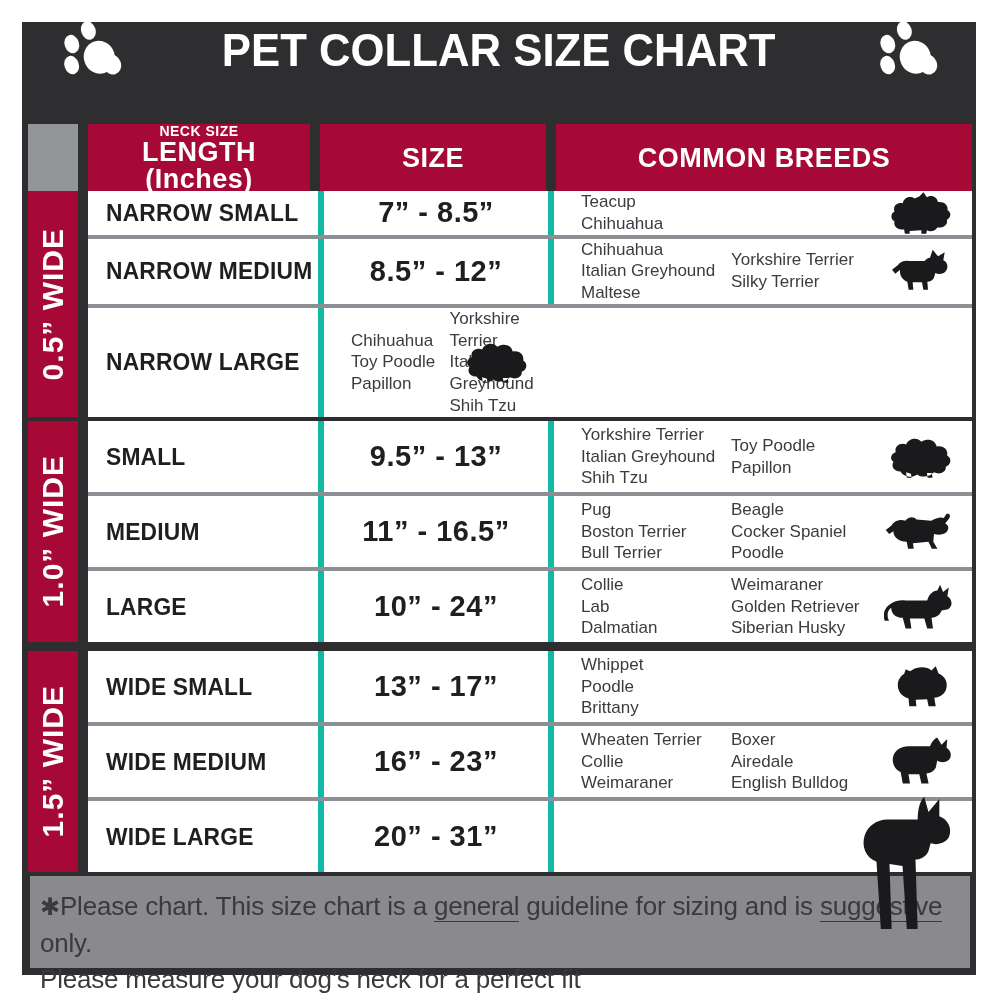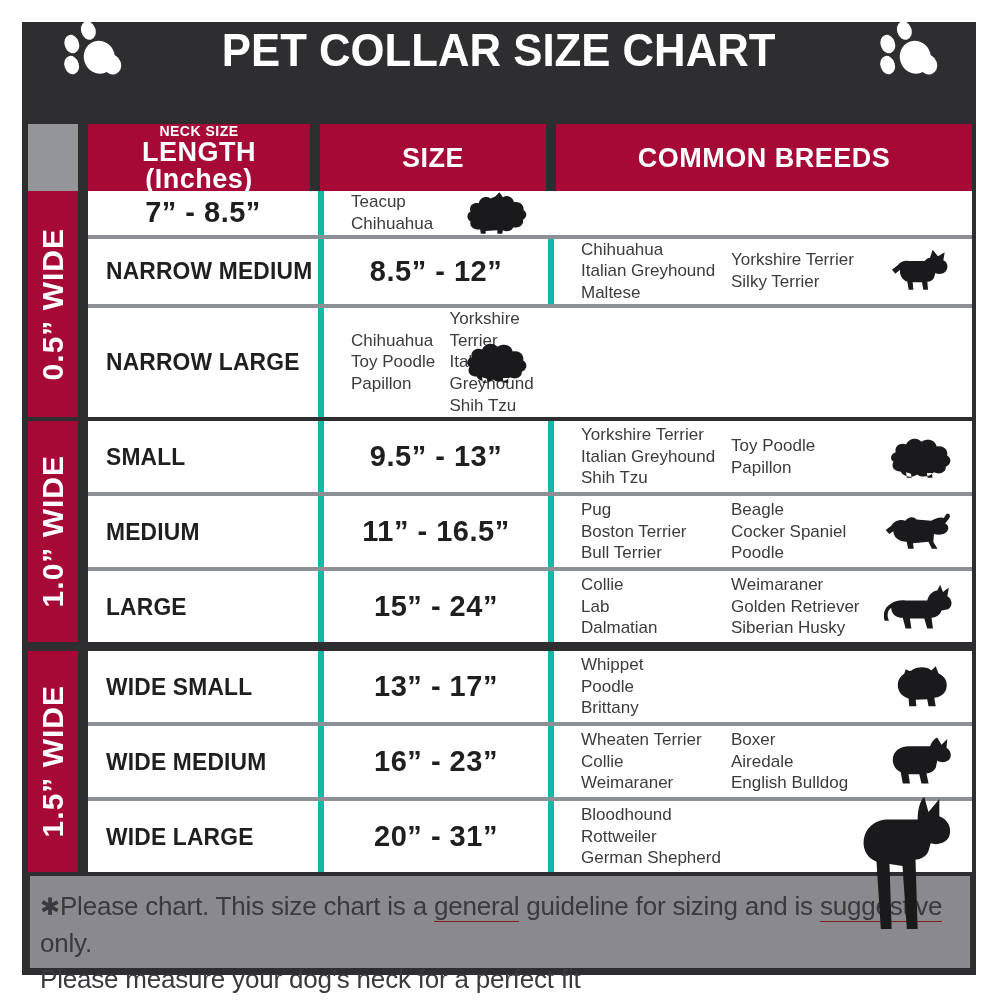--- a/index.html
+++ b/index.html
@@ -130,20 +130,23 @@
         <div class="big">COMMON BREEDS</div>
       </div>
     </div>
 
     <section class="group">
       <div class="side-label">
         <span>0.5” WIDE</span>
       </div>
       <div class="rows">
         <div class="row">
+          <div class="cell size">
+              <span>NARROW SMALL</span>
+            </div>
           <div class="cell length">7” - 8.5”</div>
           <div class="cell breeds">
             <div class="bcol">Teacup
 Chihuahua</div>
             <div class="bcol"></div>
             <div class="icon-wrap">
               <svg width="62" height="46" viewBox="0 0 90 64">
                   <path d="M44 8 L50 2 55 9 C62 5 70 9 71 16 C80 15 86 20 85 28 C91 31 90 39 84 42 C86 50 78 54 70 53 C68 58 60 60 55 57 L54 62 47 62 47 57 30 58 30 62 23 62 22 56 C12 57 6 51 8 44 C2 41 2 33 8 30 C5 22 12 16 20 18 C21 10 30 6 37 11 Z"></path>
                 </svg>
             </div>
@@ -227,21 +230,21 @@
               <svg width="70" height="40" viewBox="0 0 100 56">
                   <path d="M88 2 C92 1 94 4 92 8 L86 16 C91 18 92 24 88 28 C84 32 76 33 70 31 L69 42 75 52 67 52 62 42 40 44 41 52 33 52 31 42 C20 42 12 36 12 27 L6 31 1 25 9 19 C13 12 22 9 29 12 C33 6 41 5 45 10 L66 12 C72 8 80 6 84 8 Z"></path>
                 </svg>
             </div>
           </div>
         </div>
         <div class="row">
           <div class="cell size">
               <span>LARGE</span>
             </div>
-          <div class="cell length">15” - 24”</div>
+          <div class="cell length">10” - 24”</div>
           <div class="cell breeds">
             <div class="bcol">Collie
 Lab
 Dalmatian</div>
             <div class="bcol">Weimaraner
 Golden Retriever
 Siberian Husky</div>
             <div class="icon-wrap">
               <svg width="72" height="48" viewBox="0 0 100 66">
                   <path d="M78 2 L82 12 90 6 88 18 C95 22 96 32 89 36 L80 38 C78 44 72 48 66 48 L68 63 60 63 56 49 36 49 38 63 30 63 26 48 C16 48 10 42 10 34 C4 38 4 46 7 52 L1 52 C-3 42 2 32 10 28 C16 24 24 23 30 24 L60 24 C62 16 68 10 74 10 Z"></path>
@@ -291,23 +294,20 @@
                 </svg>
             </div>
           </div>
         </div>
         <div class="row">
           <div class="cell size">
               <span>WIDE LARGE</span>
             </div>
           <div class="cell length">20” - 31”</div>
           <div class="cell breeds">
-            <div class="bcol">Bloodhound
-Rottweiler
-German Shepherd</div>
             <div class="icon-wrap tall">
               <svg width="104" height="142" viewBox="0 0 96 130">
                   <path d="M62 2 L66 16 76 4 76 20 C84 23 88 31 85 39 C82 45 74 47 68 45 L66 52 C64 57 59 60 54 60 L56 124 46 124 42 66 30 64 32 124 22 124 18 62 C8 58 4 48 7 38 C10 28 20 22 30 23 L56 23 C56 14 58 6 62 2 Z"></path>
                 </svg>
             </div>
           </div>
         </div>
       </div>
     </section>
 

